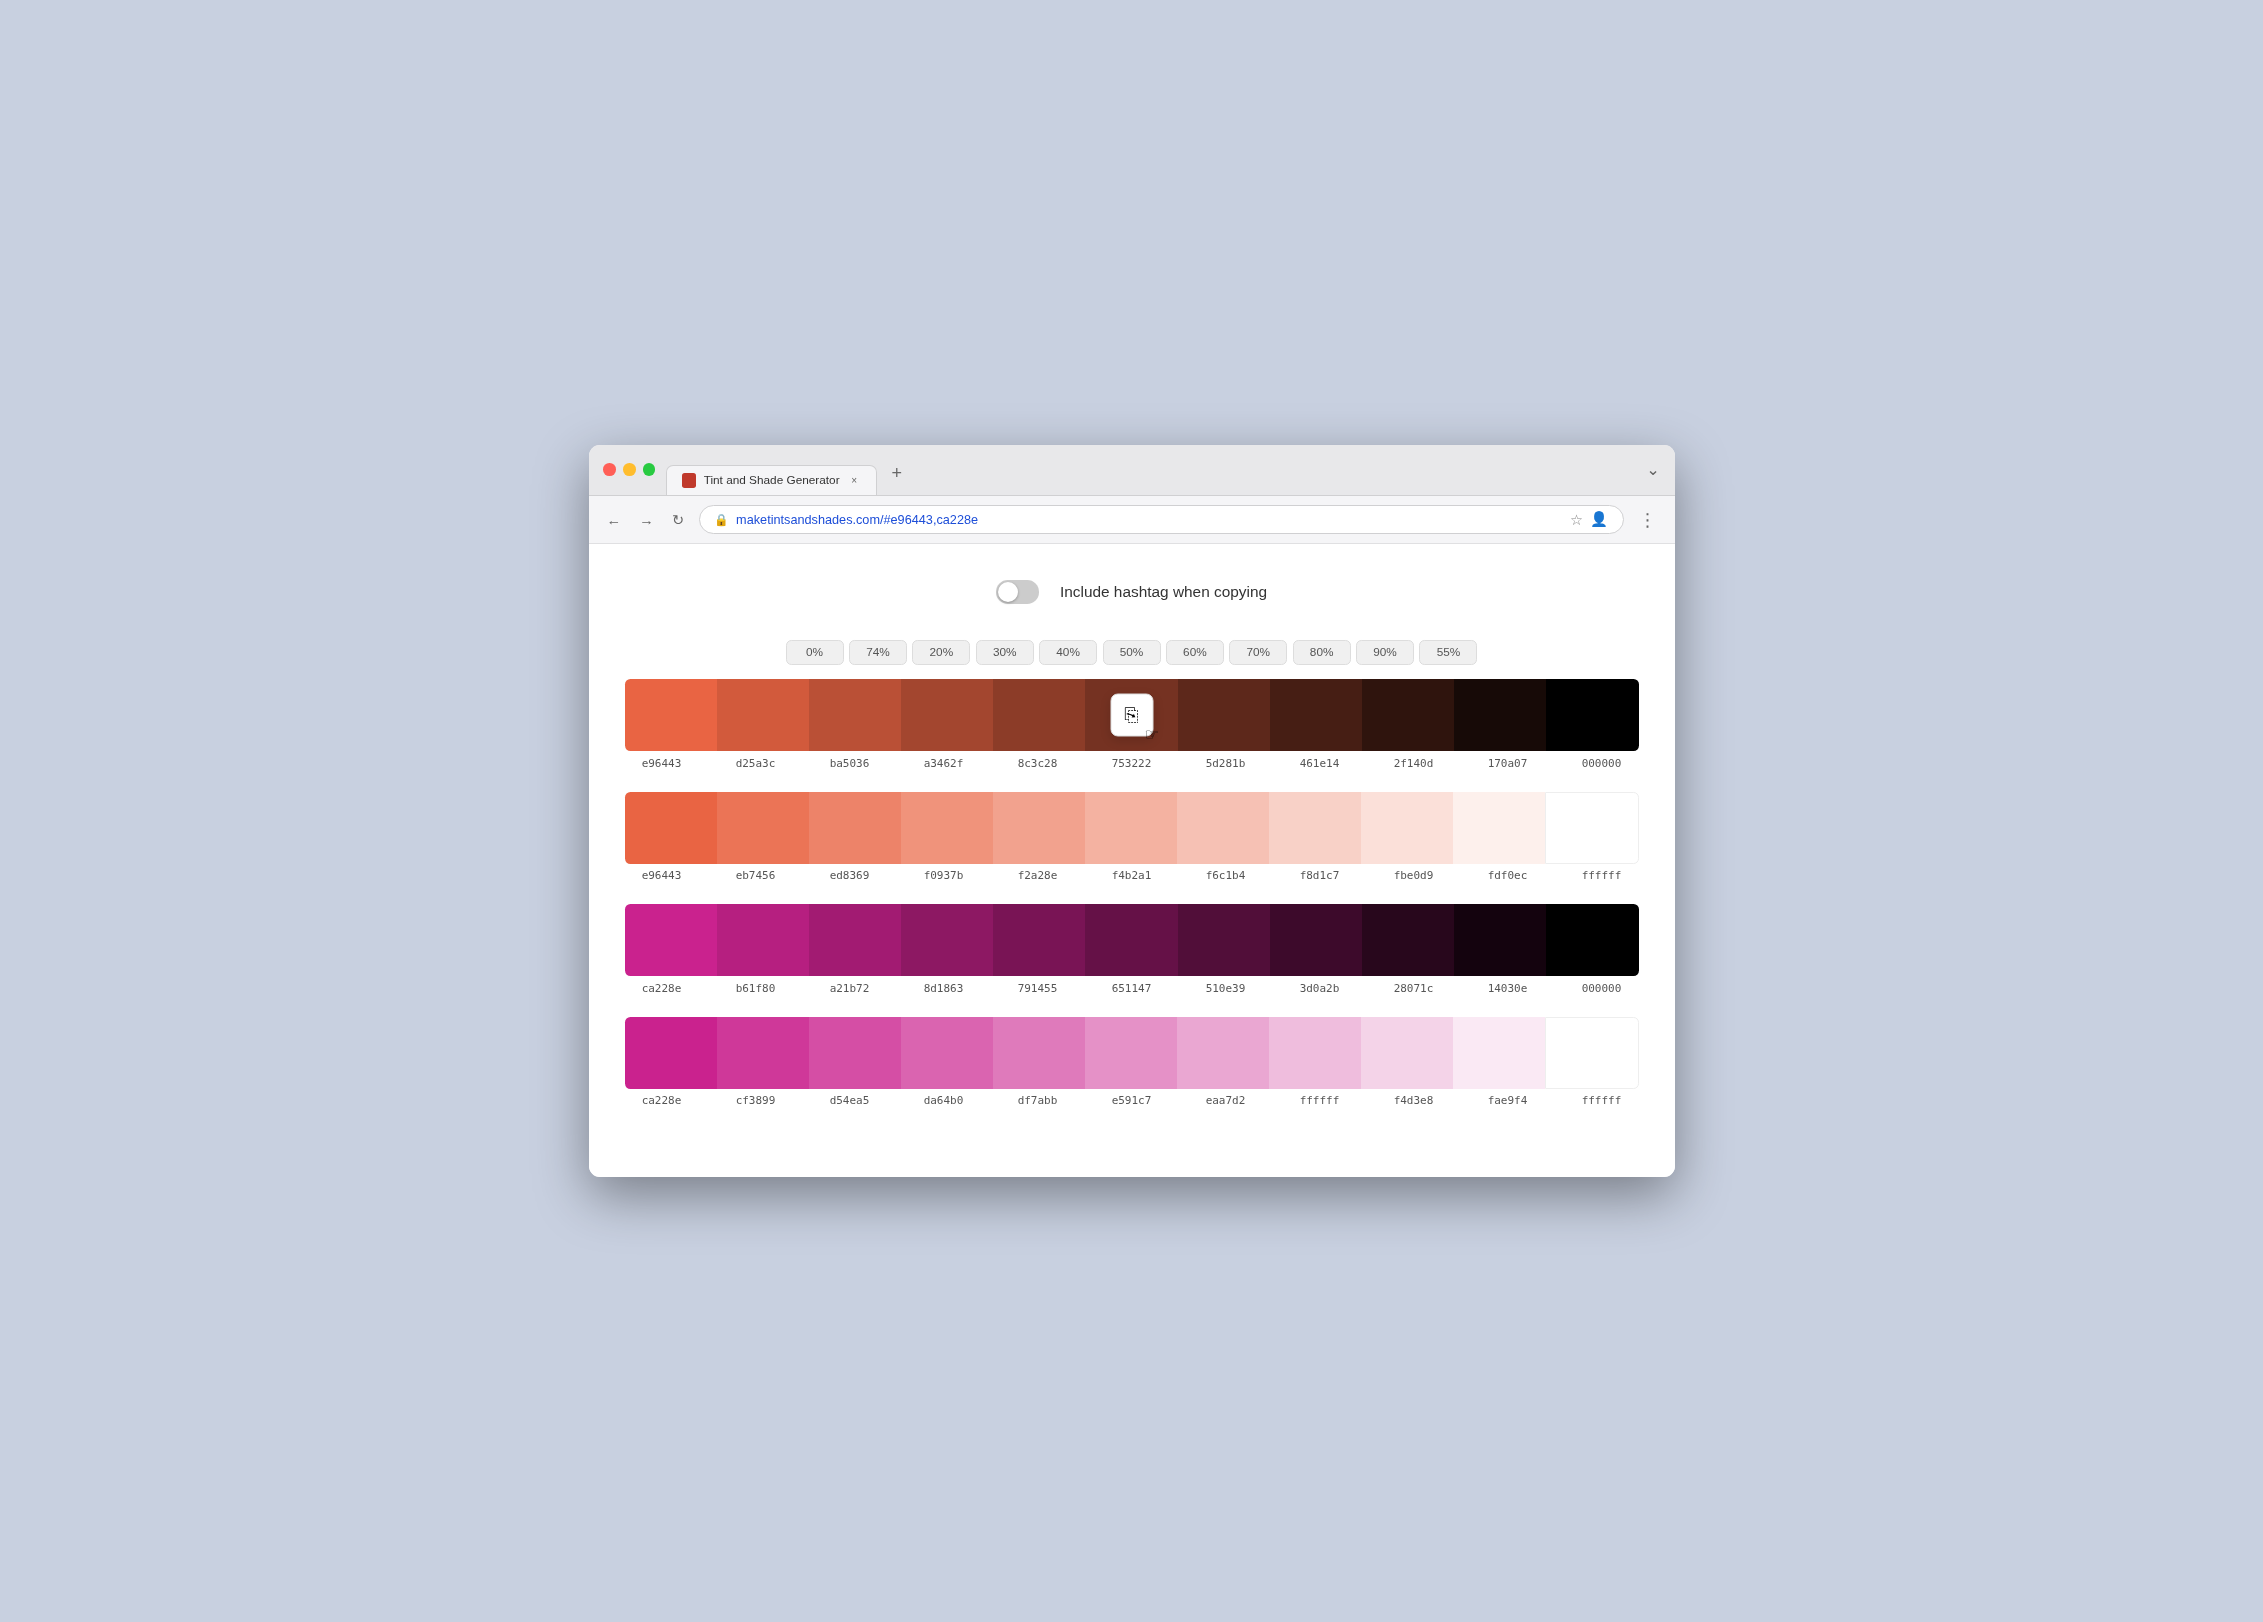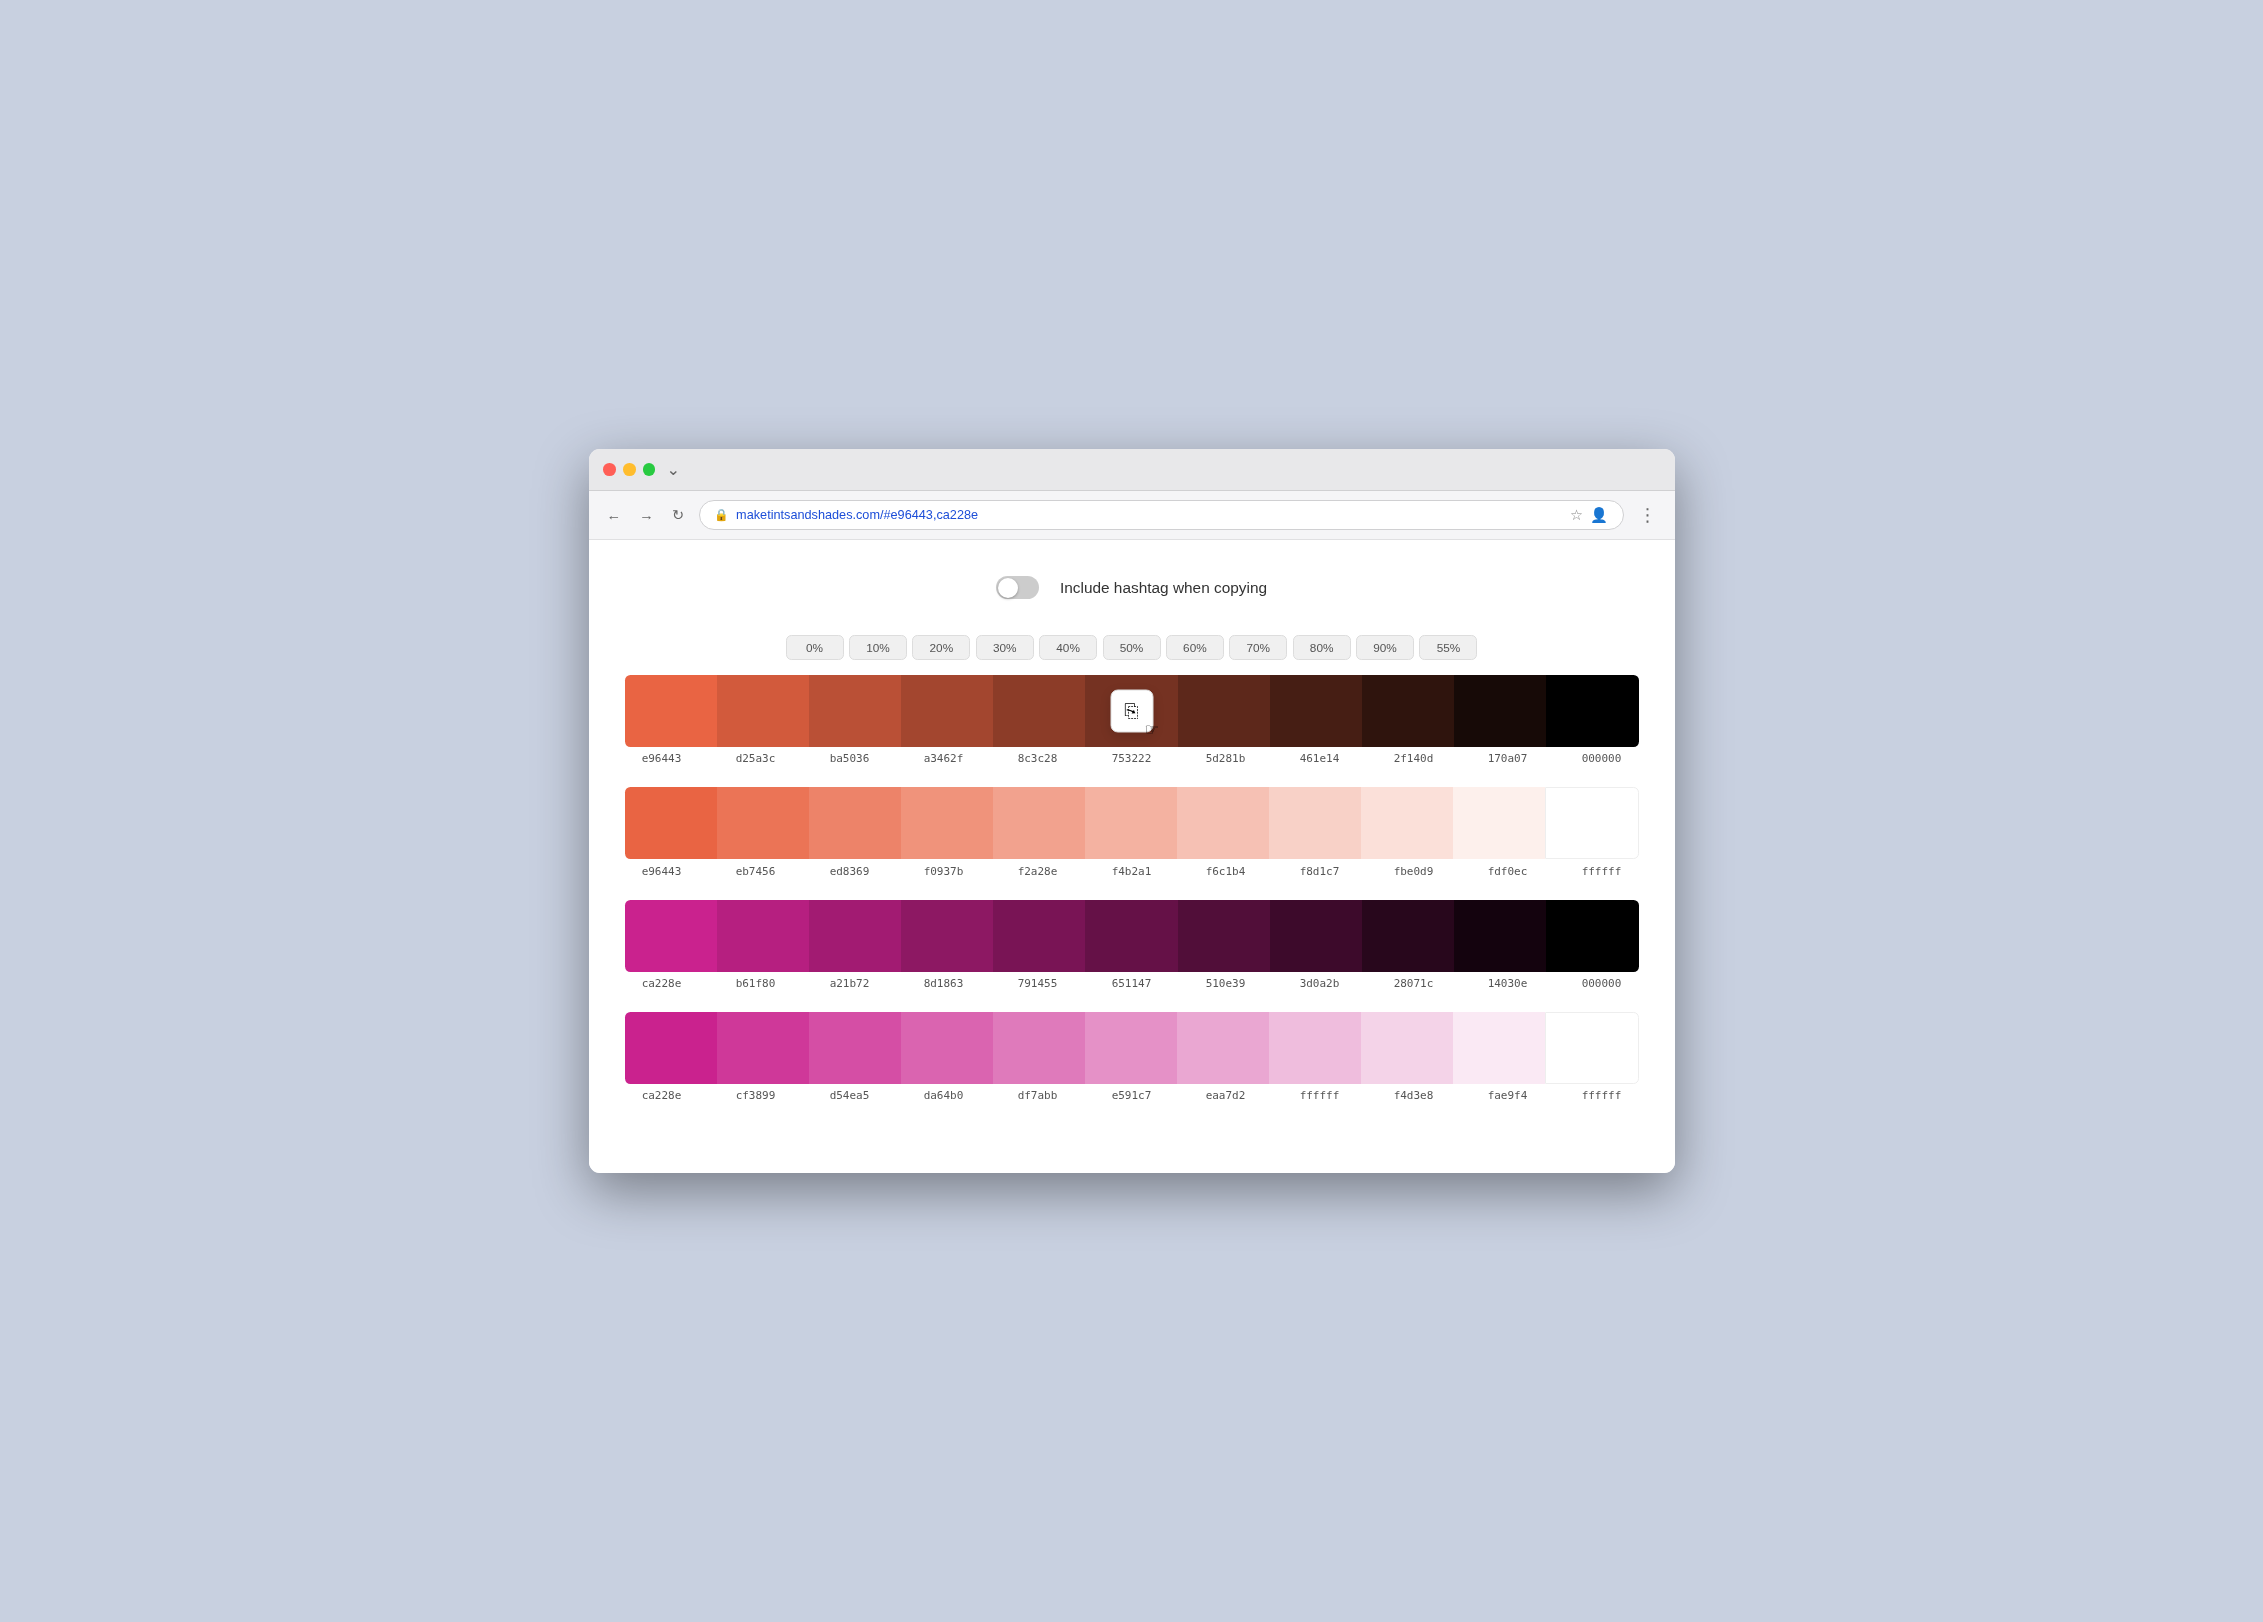--- a/index.html
+++ b/index.html
@@ -254,20 +254,28 @@
 </head>
 <body>
 
 <div class="browser-window">
 
   <div class="title-bar">
     <div class="traffic-lights">
       <div class="traffic-light tl-red"></div>
       <div class="traffic-light tl-yellow"></div>
       <div class="traffic-light tl-green"></div>
+    </div>
+    <div class="tab-bar">
+      <div class="tab">
+        <div class="tab-favicon"></div>
+        <span>Tint and Shade Generator</span>
+        <div class="tab-close">×</div>
+      </div>
+      <button class="tab-new">+</button>
     </div>
     <div class="browser-controls-right">⌄</div>
   </div>
 
   <div class="address-bar">
     <button class="nav-btn">←</button>
     <button class="nav-btn">→</button>
     <button class="nav-btn">↻</button>
     <div class="address-input">
       <span style="color:#888; font-size:11.8px;">🔒</span>
@@ -284,21 +292,21 @@
 
     <div class="toggle-section">
       <div class="toggle-switch">
         <div class="toggle-knob"></div>
       </div>
       <span class="toggle-label">Include hashtag when copying</span>
     </div>
 
     <div class="pct-row">
     <div class="pct-badge">0%</div>
-        <div class="pct-badge">10%</div>
+        <div class="pct-badge">74%</div>
         <div class="pct-badge">20%</div>
         <div class="pct-badge">30%</div>
         <div class="pct-badge">40%</div>
         <div class="pct-badge">50%</div>
         <div class="pct-badge">60%</div>
         <div class="pct-badge">70%</div>
         <div class="pct-badge">80%</div>
         <div class="pct-badge">90%</div>
         <div class="pct-badge">55%</div>
       </div>

